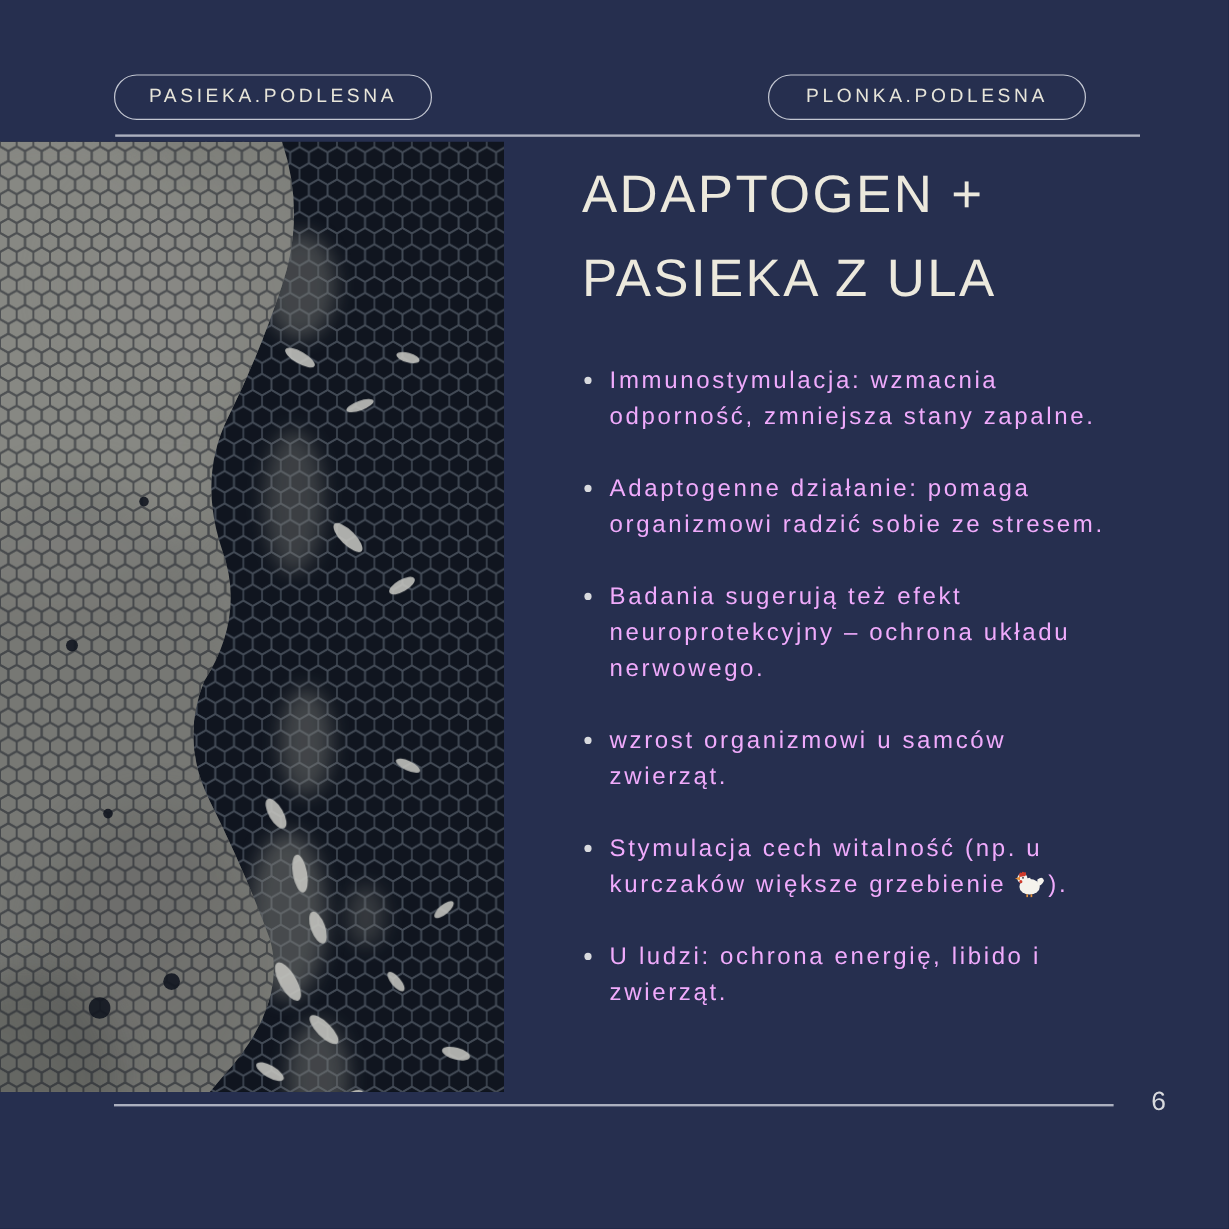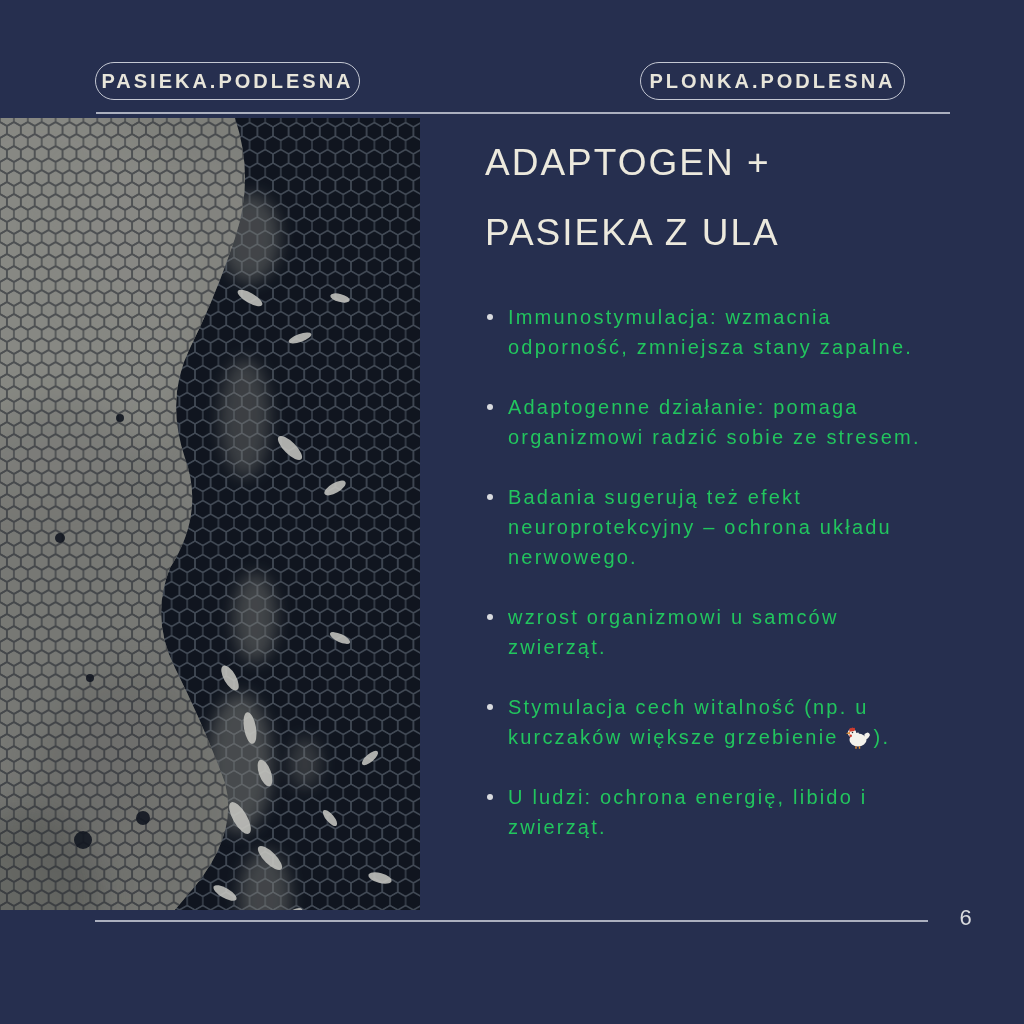--- a/index.html
+++ b/index.html
@@ -5,37 +5,37 @@
   html,body{margin:0;padding:0;background:#1b2340;}
   .page{
     position:relative;width:1024px;height:1024px;overflow:hidden;
     background:#262f4f;
     font-family:"Liberation Sans", sans-serif;
   }
   .badge{
     position:absolute;top:62px;height:38px;box-sizing:border-box;
     border:1.5px solid #c3c7d2;border-radius:20px;
     display:flex;align-items:center;justify-content:center;
-    color:#e7e5da;font-size:20px;font-weight:bold;letter-spacing:3px;
+    color:#e7e5da;font-size:16px;font-weight:normal;letter-spacing:3px;
     background:transparent;cursor:pointer;
   }
   .badge-left{left:95px;width:265px;}
   .badge-right{left:640px;width:265px;}
   .rule{position:absolute;height:2px;background:#c3c7d2;opacity:.85;}
   .top-rule{left:96px;top:112px;width:854px;}
   .bottom-rule{left:95px;top:920px;width:833px;height:1.5px;}
   .photo{position:absolute;left:0;top:118px;width:420px;height:792px;}
   .photo svg{display:block;width:100%;height:100%;}
   .content{position:absolute;left:485px;top:128px;width:490px;}
   .title{margin:0 0 34px;color:#ece9dd;font-weight:400;}
-  .title .tline{display:block;white-space:nowrap;font-size:37px;line-height:70px;letter-spacing:2px;}
+  .title .tline{display:block;white-space:nowrap;font-size:44px;line-height:70px;letter-spacing:2px;}
   ul.bullets{list-style:none;margin:0;padding:0;}
   ul.bullets li{
     position:relative;padding-left:23px;margin-bottom:30px;
-    color:#22c55e;font-size:20px;line-height:30px;letter-spacing:2.2px;
+    color:#f0abfc;font-size:20px;line-height:30px;letter-spacing:2.2px;
   }
   ul.bullets li .dot{
     position:absolute;left:2px;top:12px;width:6px;height:6px;
     border-radius:50%;background:#d8dade;
   }
   .line{display:block;white-space:nowrap;}
   .chicken{display:inline-block;width:26px;height:24px;vertical-align:-5px;margin:0 3px 0 6px;}
   .page-number{
     position:absolute;left:946px;top:905px;width:40px;text-align:center;
     color:#d8dade;font-size:22px;letter-spacing:1px;

